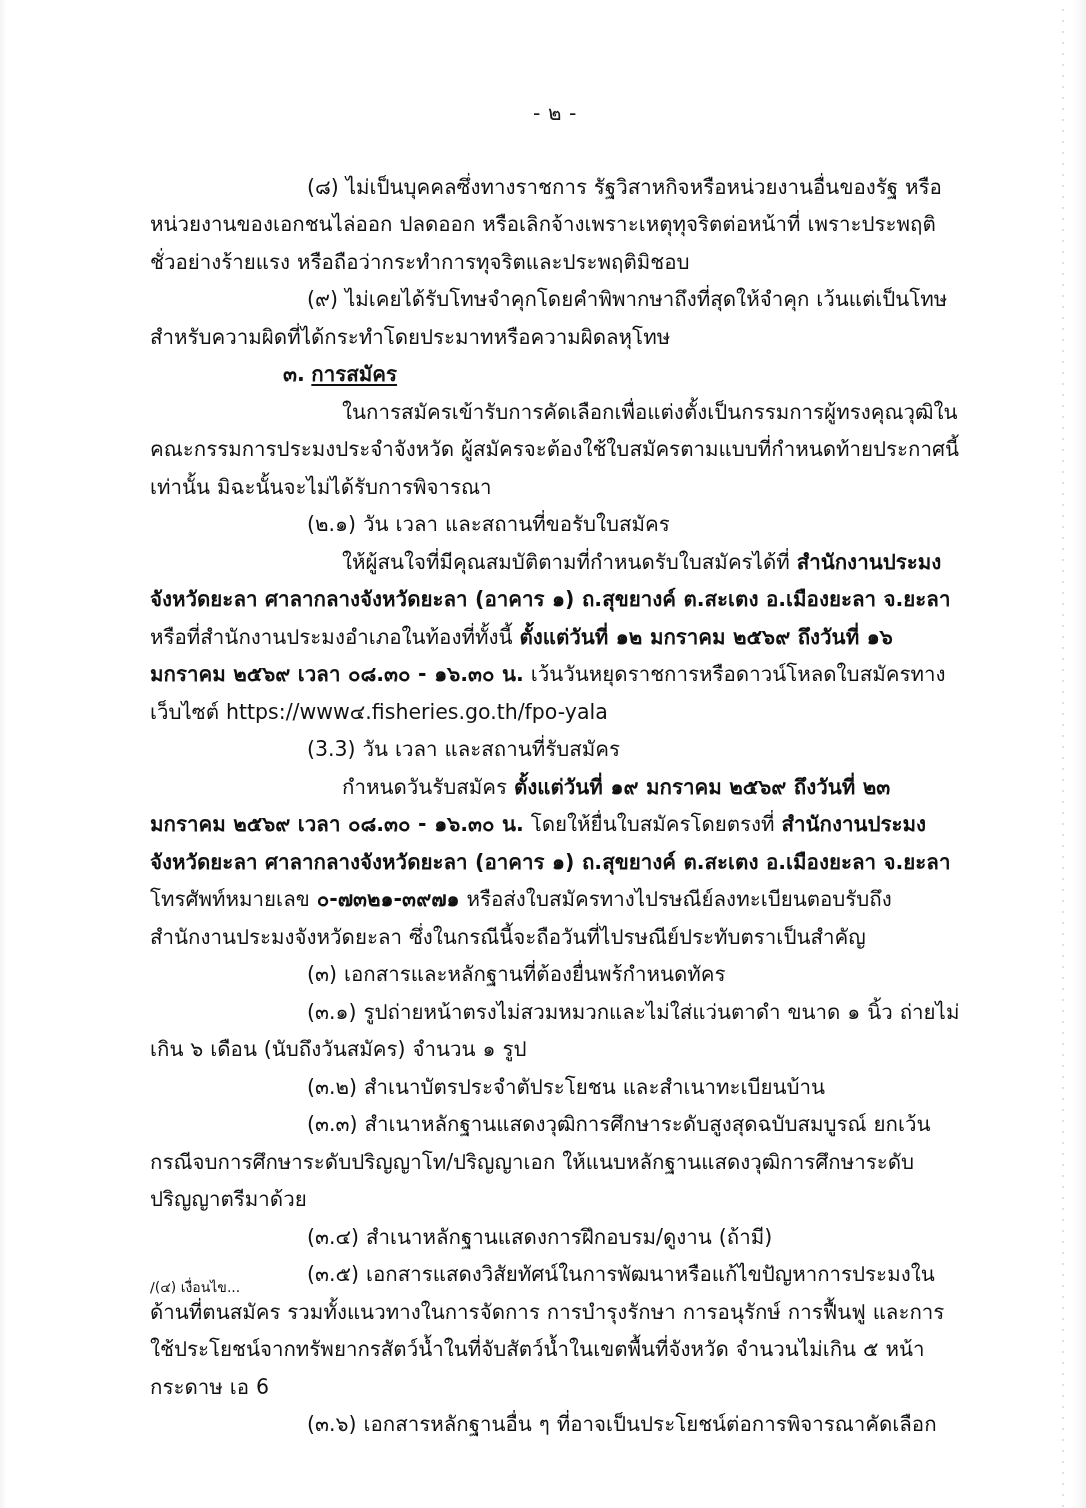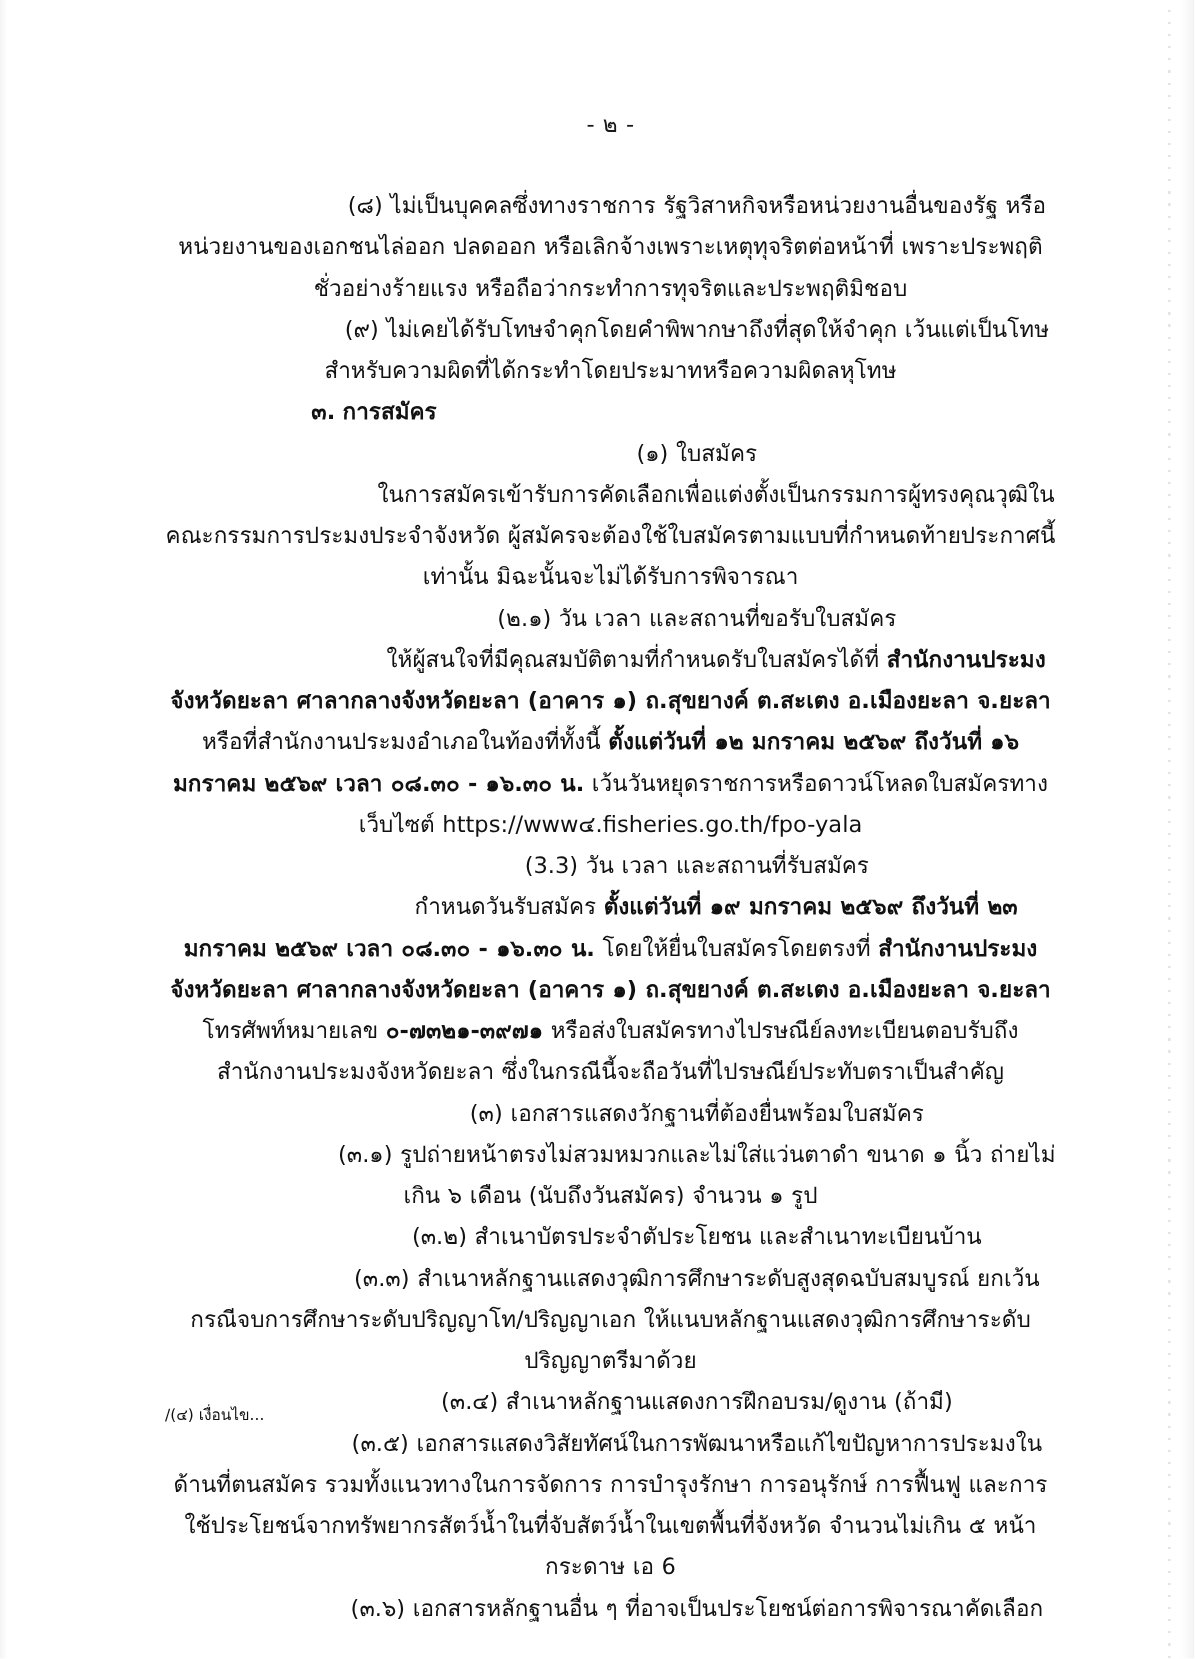--- a/index.html
+++ b/index.html
@@ -63,21 +63,21 @@
     letter-spacing: 0.5px;
     margin: 0 0 42px 0;
     color: #1a1a1a;
   }
 
   
   p.para {
     margin: 0;
     font-size: 20.5px;
     line-height: 37.5px;
-    text-align: center;
+    text-align: left;
     color: #111111;
     word-spacing: 0.4px;
   }
 
   
   .ind-item   { text-indent: 157px; }  
   .ind-sub    { text-indent: 157px; }  
   .ind-body   { text-indent: 192px; }  
 
   .gap-sm { margin-top: 8px; }
@@ -85,20 +85,21 @@
 
   .sec-head {
     font-size: 20.5px;
     line-height: 37.5px;
     margin: 0;
     text-indent: 133px;
   }
   .sec-head .num { font-weight: 700; }
   .sec-head .ul {
     font-weight: 700;
+    text-decoration: underline;
     text-underline-offset: 3px;
   }
 
   b, .b { font-weight: 700; }
 
   .url { white-space: nowrap; margin-top: 28px; }
 
   .footer-note {
     position: absolute;
     left: 150px;
@@ -123,34 +124,33 @@
   <div class="content">
 
     <div class="page-number">- ๒ -</div>
 
     <p class="para ind-item"><span>(๘)</span><span> </span><span>ไม่เป็นบุคคลซึ่งทางราชการ รัฐวิสาหกิจหรือหน่วยงานอื่นของรัฐ หรือหน่วยงานของเอกชนไล่ออก ปลดออก หรือเลิกจ้างเพราะเหตุทุจริตต่อหน้าที่ เพราะประพฤติชั่วอย่างร้ายแรง หรือถือว่ากระทำการทุจริตและประพฤติมิชอบ</span></p>
 
     <p class="para ind-item"><span>(๙)</span><span> </span><span>ไม่เคยได้รับโทษจำคุกโดยคำพิพากษาถึงที่สุดให้จำคุก เว้นแต่เป็นโทษสำหรับความผิดที่ได้กระทำโดยประมาทหรือความผิดลหุโทษ</span></p>
 
     <p class="sec-head gap-md"><span class="num">๓.</span><span> </span><span class="ul">การสมัคร</span></p>
 
-    <p class="para ind-item gap-sm"><span>(๑)</span><span> </span><span>ใบสมัคร</span></p>
 
     <p class="para ind-body">ในการสมัครเข้ารับการคัดเลือกเพื่อแต่งตั้งเป็นกรรมการผู้ทรงคุณวุฒิในคณะกรรมการประมงประจำจังหวัด ผู้สมัครจะต้องใช้ใบสมัครตามแบบที่กำหนดท้ายประกาศนี้เท่านั้น มิฉะนั้นจะไม่ได้รับการพิจารณา</p>
 
 
     <p class="para ind-sub gap-sm"><span>(๒.๑)</span><span> </span><span>วัน เวลา และสถานที่ขอรับใบสมัคร</span></p>
 
     <p class="para ind-body"><span>ให้ผู้สนใจที่มีคุณสมบัติตามที่กำหนดรับใบสมัครได้ที่</span><span> </span><b>สำนักงานประมงจังหวัดยะลา ศาลากลางจังหวัดยะลา (อาคาร ๑) ถ.สุขยางค์ ต.สะเตง อ.เมืองยะลา จ.ยะลา</b><span> </span><span>หรือที่สำนักงานประมงอำเภอในท้องที่ทั้งนี้</span><span> </span><b>ตั้งแต่วันที่ ๑๒ มกราคม ๒๕๖๙ ถึงวันที่ ๑๖ มกราคม ๒๕๖๙ เวลา ๐๘.๓๐ - ๑๖.๓๐ น.</b><span> </span><span>เว้นวันหยุดราชการหรือดาวน์โหลดใบสมัครทางเว็บไซต์</span><span> </span><span class="url">https://www๔.fisheries.go.th/fpo-yala</span></p>
 
     <p class="para ind-sub gap-sm"><span>(3.3)</span><span> </span><span>วัน เวลา และสถานที่รับสมัคร</span></p>
 
     <p class="para ind-body"><span>กำหนดวันรับสมัคร</span><span> </span><b>ตั้งแต่วันที่ ๑๙ มกราคม ๒๕๖๙ ถึงวันที่ ๒๓ มกราคม ๒๕๖๙ เวลา ๐๘.๓๐ - ๑๖.๓๐ น.</b><span> </span><span>โดยให้ยื่นใบสมัครโดยตรงที่</span><span> </span><b>สำนักงานประมงจังหวัดยะลา ศาลากลางจังหวัดยะลา (อาคาร ๑) ถ.สุขยางค์ ต.สะเตง อ.เมืองยะลา จ.ยะลา</b><span> </span><span>โทรศัพท์หมายเลข</span><span> </span><b>๐-๗๓๒๑-๓๙๗๑</b><span> </span><span>หรือส่งใบสมัครทางไปรษณีย์ลงทะเบียนตอบรับถึงสำนักงานประมงจังหวัดยะลา ซึ่งในกรณีนี้จะถือวันที่ไปรษณีย์ประทับตราเป็นสำคัญ</span></p>
 
-    <p class="para ind-item gap-sm"><span>(๓)</span><span> </span><span>เอกสารแสดงวักฐานที่ต้องยื่นพร้อมใบสมัคร</span></p>
+    <p class="para ind-item gap-sm"><span>(๓)</span><span> </span><span>เอกสารและหลักฐานที่ต้องยื่นพร้กำหนดทัคร</span></p>
 
     <p class="para ind-sub gap-sm"><span>(๓.๑)</span><span> </span><span>รูปถ่ายหน้าตรงไม่สวมหมวกและไม่ใส่แว่นตาดำ ขนาด ๑ นิ้ว ถ่ายไม่เกิน ๖ เดือน (นับถึงวันสมัคร) จำนวน ๑ รูป</span></p>
 
     <p class="para ind-sub gap-sm"><span>(๓.๒)</span><span> </span><span>สำเนาบัตรประจำตัประโยชน และสำเนาทะเบียนบ้าน</span></p>
 
     <p class="para ind-sub gap-sm"><span>(๓.๓)</span><span> </span><span>สำเนาหลักฐานแสดงวุฒิการศึกษาระดับสูงสุดฉบับสมบูรณ์ ยกเว้นกรณีจบการศึกษาระดับปริญญาโท/ปริญญาเอก ให้แนบหลักฐานแสดงวุฒิการศึกษาระดับปริญญาตรีมาด้วย</span></p>
 
     <p class="para ind-sub gap-sm"><span>(๓.๔)</span><span> </span><span>สำเนาหลักฐานแสดงการฝึกอบรม/ดูงาน (ถ้ามี)</span></p>
 
     <p class="para ind-sub gap-sm"><span>(๓.๕)</span><span> </span><span>เอกสารแสดงวิสัยทัศน์ในการพัฒนาหรือแก้ไขปัญหาการประมงในด้านที่ตนสมัคร รวมทั้งแนวทางในการจัดการ การบำรุงรักษา การอนุรักษ์ การฟื้นฟู และการใช้ประโยชน์จากทรัพยากรสัตว์น้ำในที่จับสัตว์น้ำในเขตพื้นที่จังหวัด จำนวนไม่เกิน ๕ หน้ากระดาษ เอ 6</span></p>

